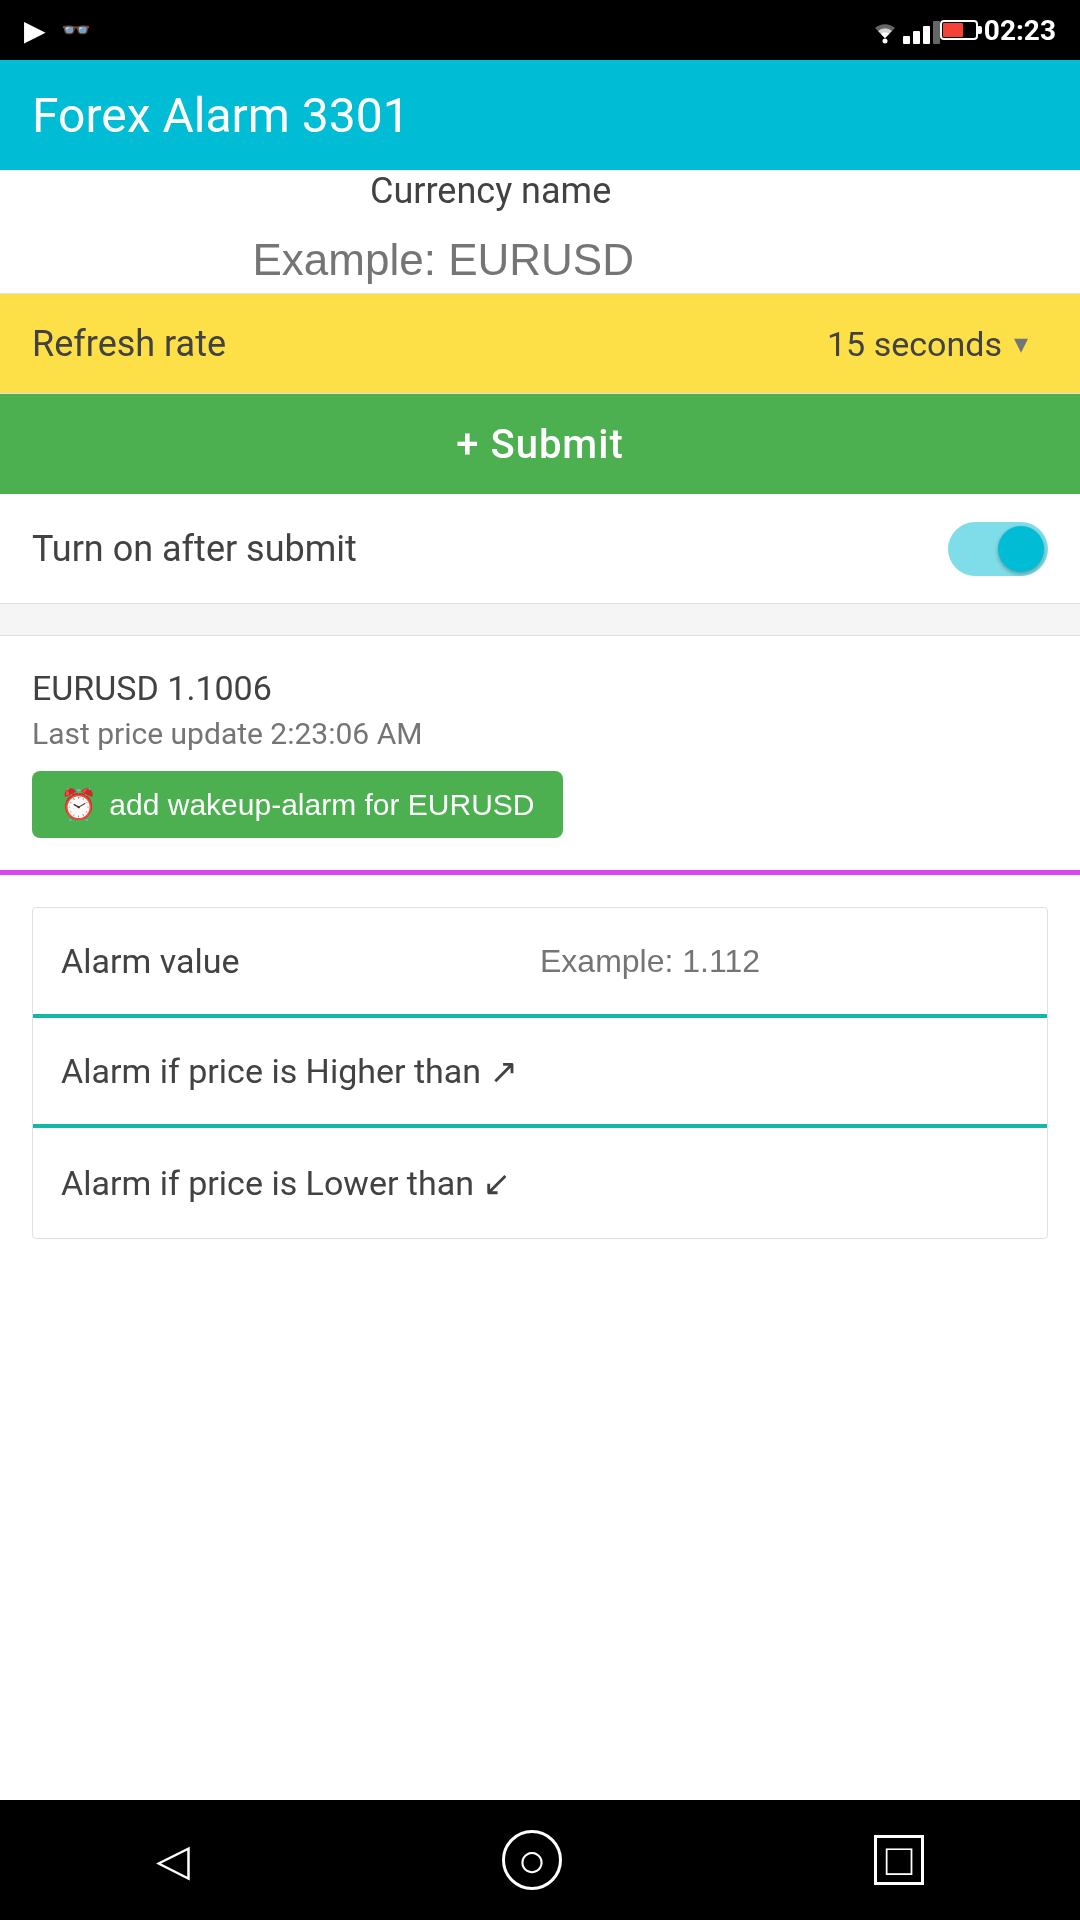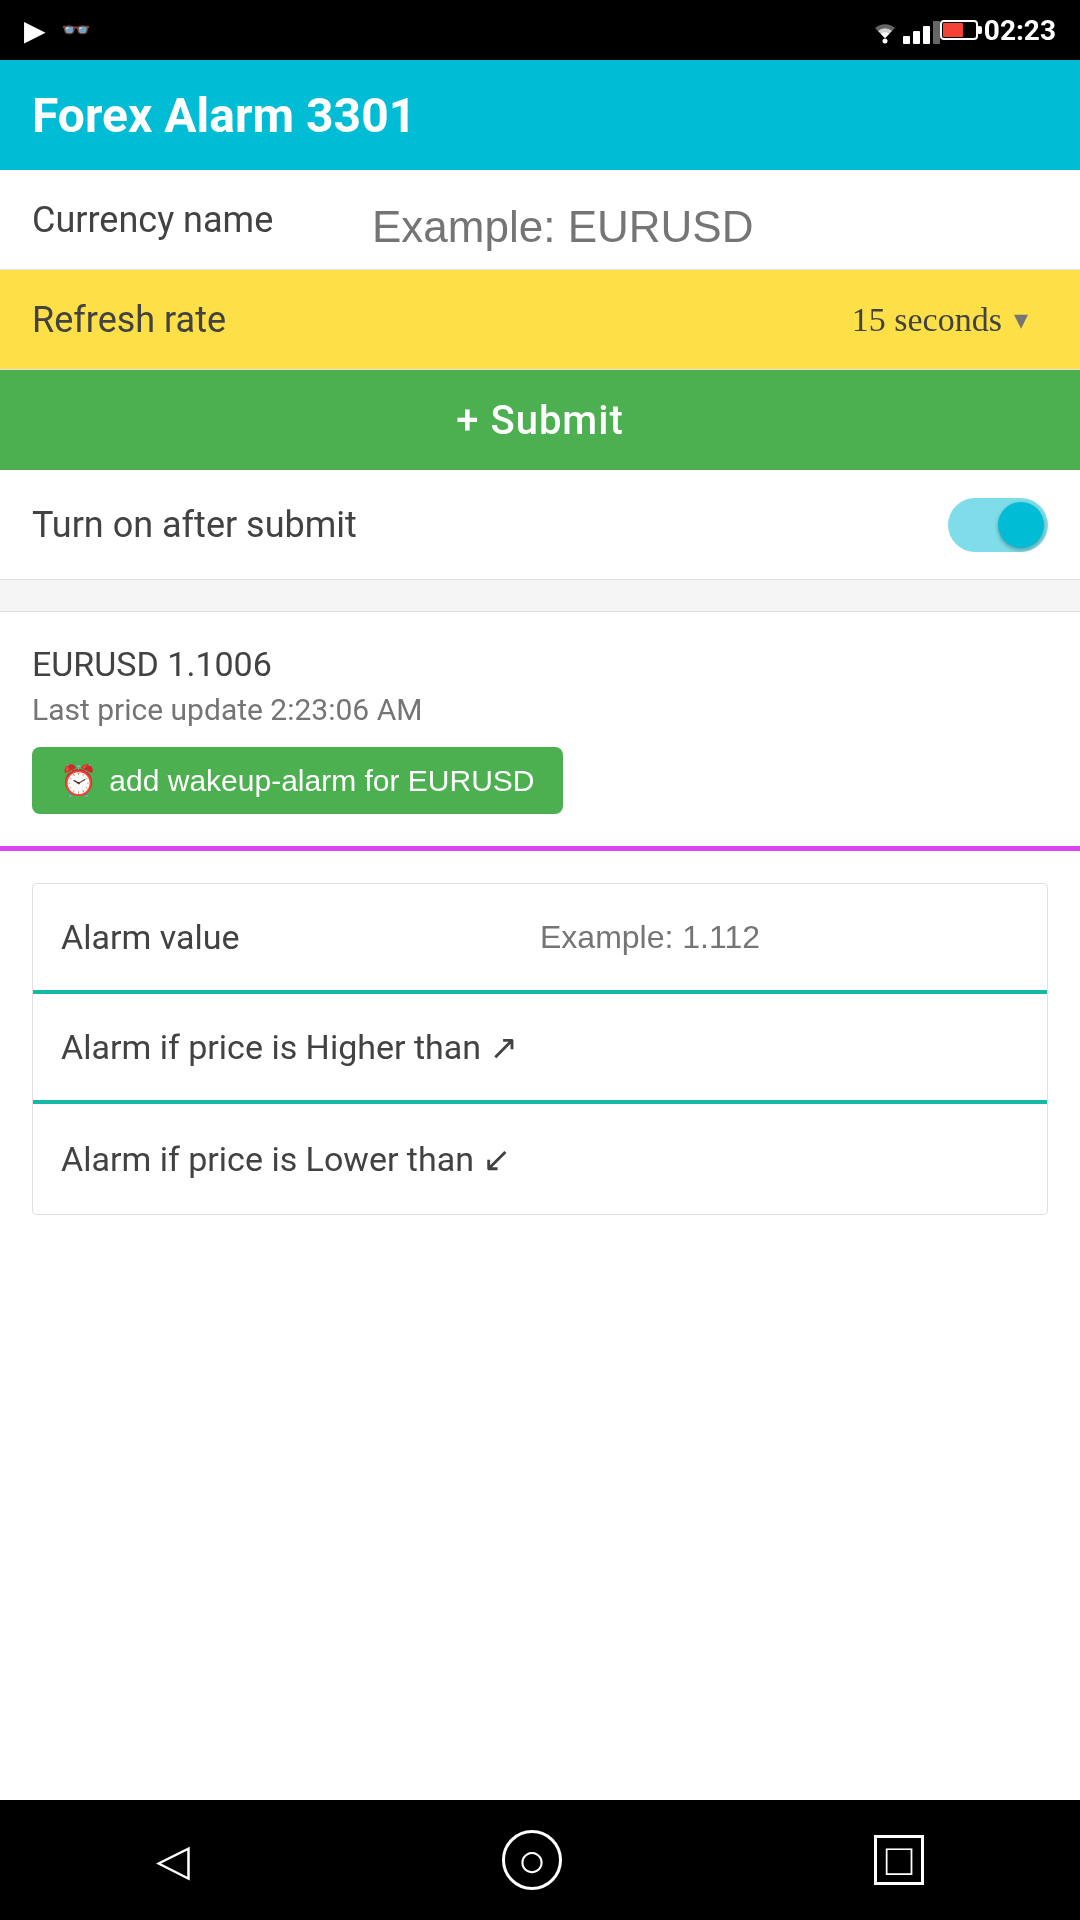--- a/index.html
+++ b/index.html
@@ -55,36 +55,37 @@
       background: #00BCD4;
       height: 110px;
       display: flex;
       align-items: center;
       padding: 0 32px;
     }
 
     .app-title {
       color: #ffffff;
       font-size: 48px;
-      font-weight: 700;
+      font-weight: 400;
       text-align: right;
     }
 
     
     .form-section {
       background: #fde047;
       border-bottom: 1px solid #e0e0e0;
     }
 
     .form-row {
       display: flex;
       align-items: center;
       padding: 0 32px;
       min-height: 100px;
       border-bottom: 1px solid #e0e0e0;
+      flex-direction: column;
     }
 
     .form-label {
       color: #424242;
       font-size: 36px;
       width: 340px;
       flex-shrink: 0;
     }
 
     .form-input {
@@ -109,21 +110,20 @@
       color: #424242;
       font-size: 36px;
       flex: 1;
     }
 
     .refresh-dropdown {
       display: flex;
       align-items: center;
       gap: 12px;
       padding: 12px 20px;
-      font-family: Liberation Serif, serif;
     }
 
     .refresh-value {
       color: #424242;
       font-size: 34px;
     }
 
     .dropdown-arrow {
       color: #757575;
       font-size: 28px;

